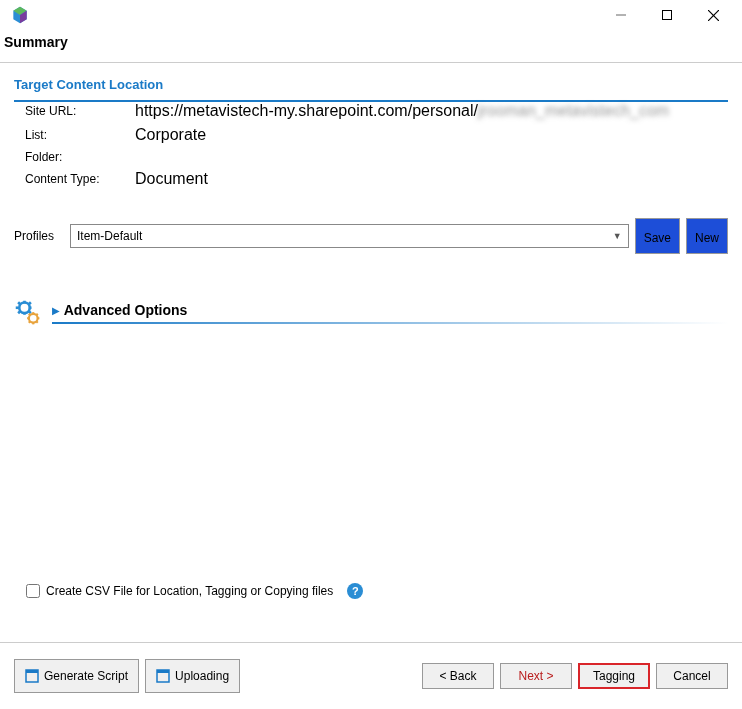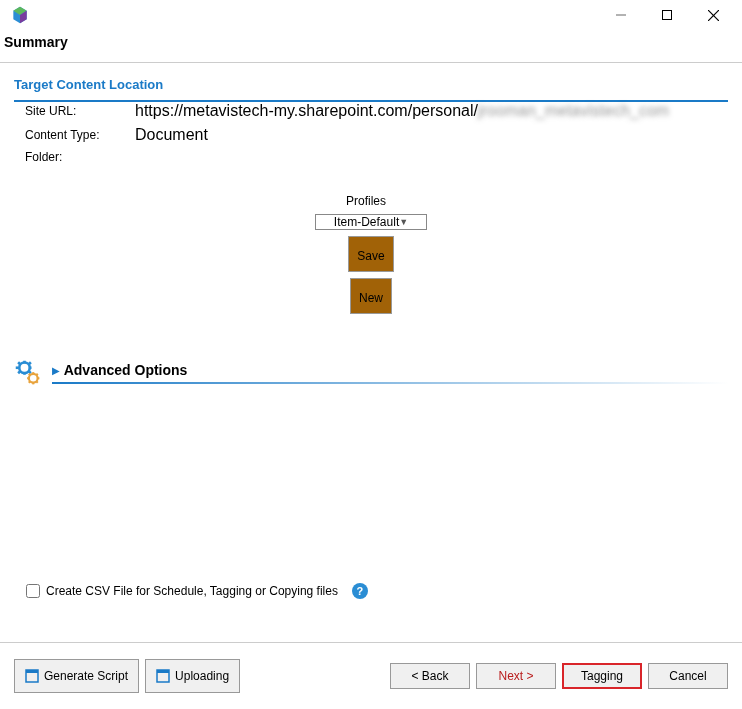--- a/index.html
+++ b/index.html
@@ -86,45 +86,44 @@
     }
     .blurred-text {
       color: transparent;
       text-shadow: 0 0 5px rgba(80,80,80,0.6);
     }
     .profiles-row {
       display: flex;
       align-items: center;
       margin-top: 30px;
       gap: 6px;
-      flex-direction: column;
     }
     .profiles-label {
       width: 50px;
       font-size: 12px;
     }
     .profiles-select {
       flex: 1;
       height: 24px;
       border: 1px solid #888;
       background: #fff;
       display: flex;
       align-items: center;
-      padding: 0 18px;
+      padding: 0 6px;
       justify-content: space-between;
     }
     .dropdown-arrow {
       font-size: 9px;
       color: #555;
     }
     .std-btn {
       height: 36px;
       padding: 12px 8px;
       border: 1px solid #999;
-      background: #a16207;
+      background: #1d4ed8;
       font-size: 12px;
       font-family: inherit;
       cursor: default;
       min-width: 36px;
     }
     .advanced-row {
       display: flex;
       align-items: center;
       margin-top: 45px;
       gap: 10px;
@@ -203,21 +202,21 @@
       display: inline-flex;
       align-items: center;
       justify-content: center;
       gap: 5px;
       padding: 16px 10px;
     }
     .footer-spacer {
       flex: 1;
     }
     .nav-btn {
-      width: 80px;
+      width: 72px;
       height: 26px;
       border: 1px solid #999;
       background: #f0f0f0;
       font-size: 12px;
       font-family: inherit;
       cursor: default;
     }
     .nav-btn.disabled {
       color: #b91c1c;
     }
@@ -266,26 +265,30 @@
 <div class="content">
   <div class="section-title">Target Content Location</div>
 
   <div class="info-row">
     <div class="info-label">Site URL:</div>
     <div class="info-value">
       <span>https://metavistech-my.sharepoint.com/personal/</span><span class="blurred-text">jrooman_metavistech_com</span>
     </div>
   </div>
   <div class="info-row">
-    <div class="info-label">Content Type:</div>
-    <div class="info-value">Document</div>
+    <div class="info-label">List:</div>
+    <div class="info-value">Corporate</div>
   </div>
   <div class="info-row">
     <div class="info-label">Folder:</div>
     <div class="info-value"></div>
+  </div>
+  <div class="info-row">
+    <div class="info-label">Content Type:</div>
+    <div class="info-value">Document</div>
   </div>
 
   <div class="profiles-row">
     <div class="profiles-label">Profiles</div>
     <div class="profiles-select">
       <span>Item-Default</span>
       <span class="dropdown-arrow">▼</span>
     </div>
     <button class="std-btn">Save</button>
     <button class="std-btn">New</button>
@@ -318,21 +321,21 @@
     </svg>
     <div class="adv-header">
       <span class="expand-arrow">▶</span>
       <span class="adv-label">Advanced Options</span>
     </div>
   </div>
 </div>
 
 <div class="csv-row">
   <input type="checkbox" style="">
-  <span>Create CSV File for Schedule, Tagging or Copying files</span>
+  <span>Create CSV File for Location, Tagging or Copying files</span>
   <span class="help-icon">?</span>
 </div>
 
 <hr class="footer-hr">
 
 <div class="footer">
   <button class="footer-btn">
     <svg class="script-icon" width="14" height="14" viewBox="0 0 14 14">
       <rect x="1" y="1" width="12" height="12" fill="none" stroke="#1a7ac7" stroke-width="1.5"></rect>
       <rect x="1" y="1" width="12" height="3" fill="#1a7ac7"></rect>

